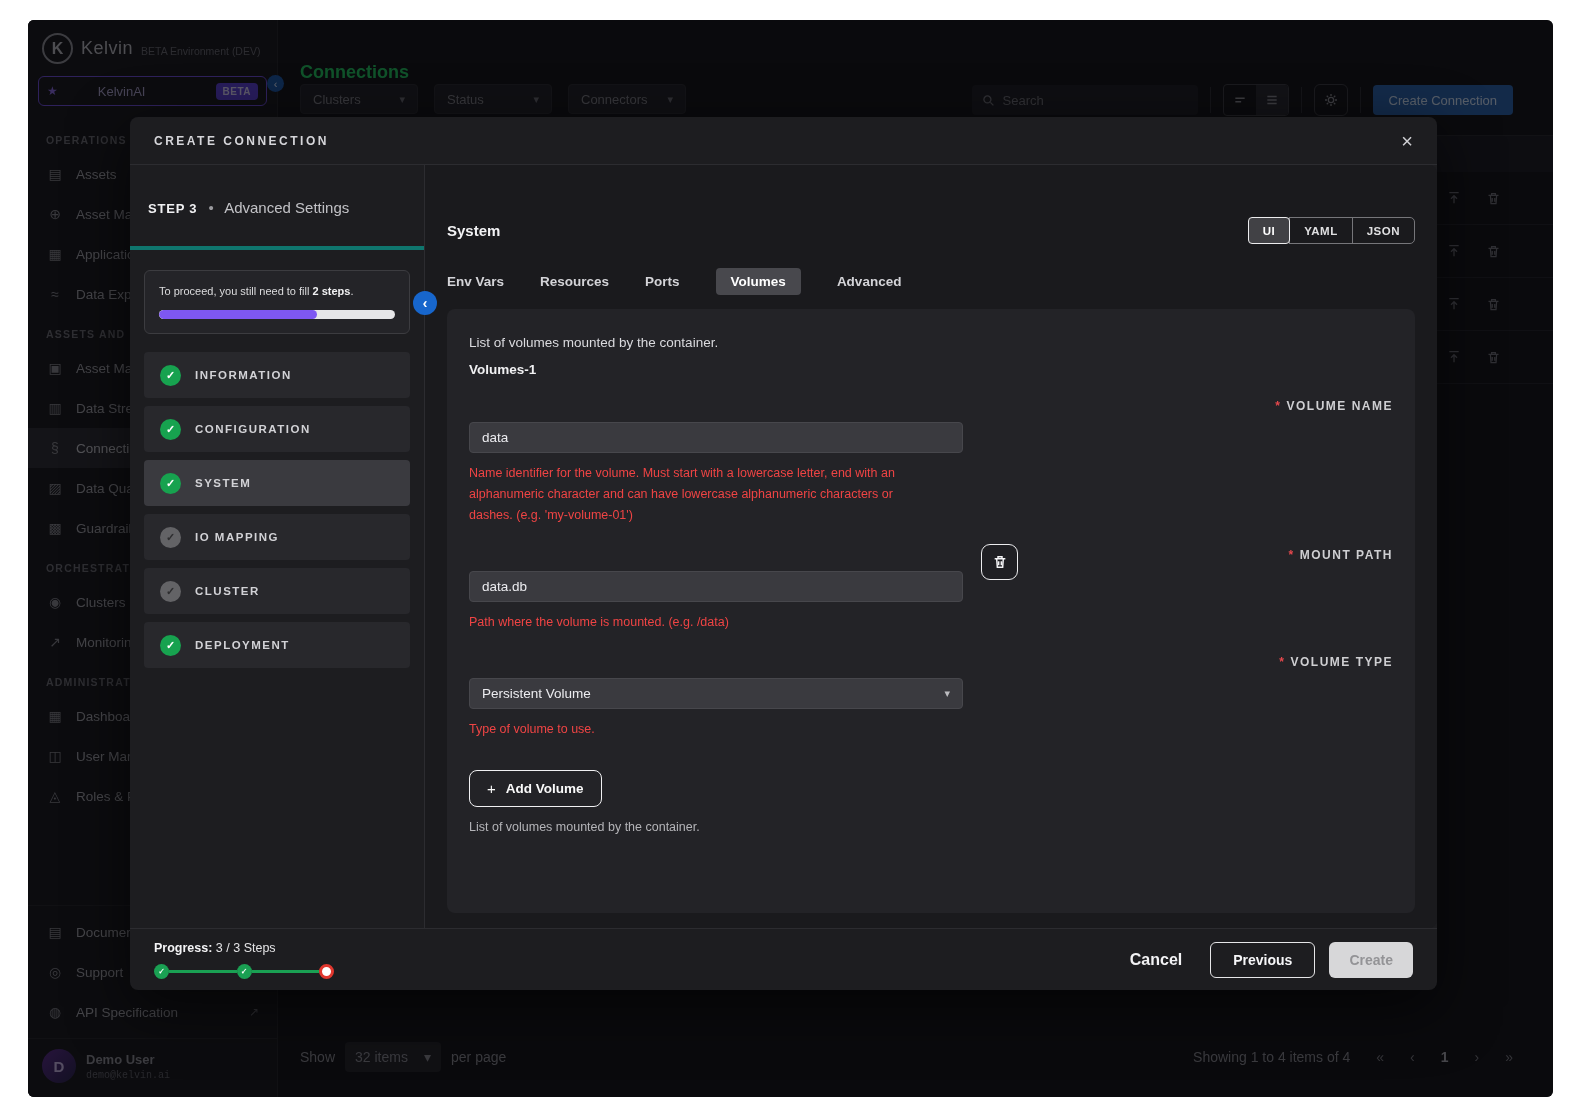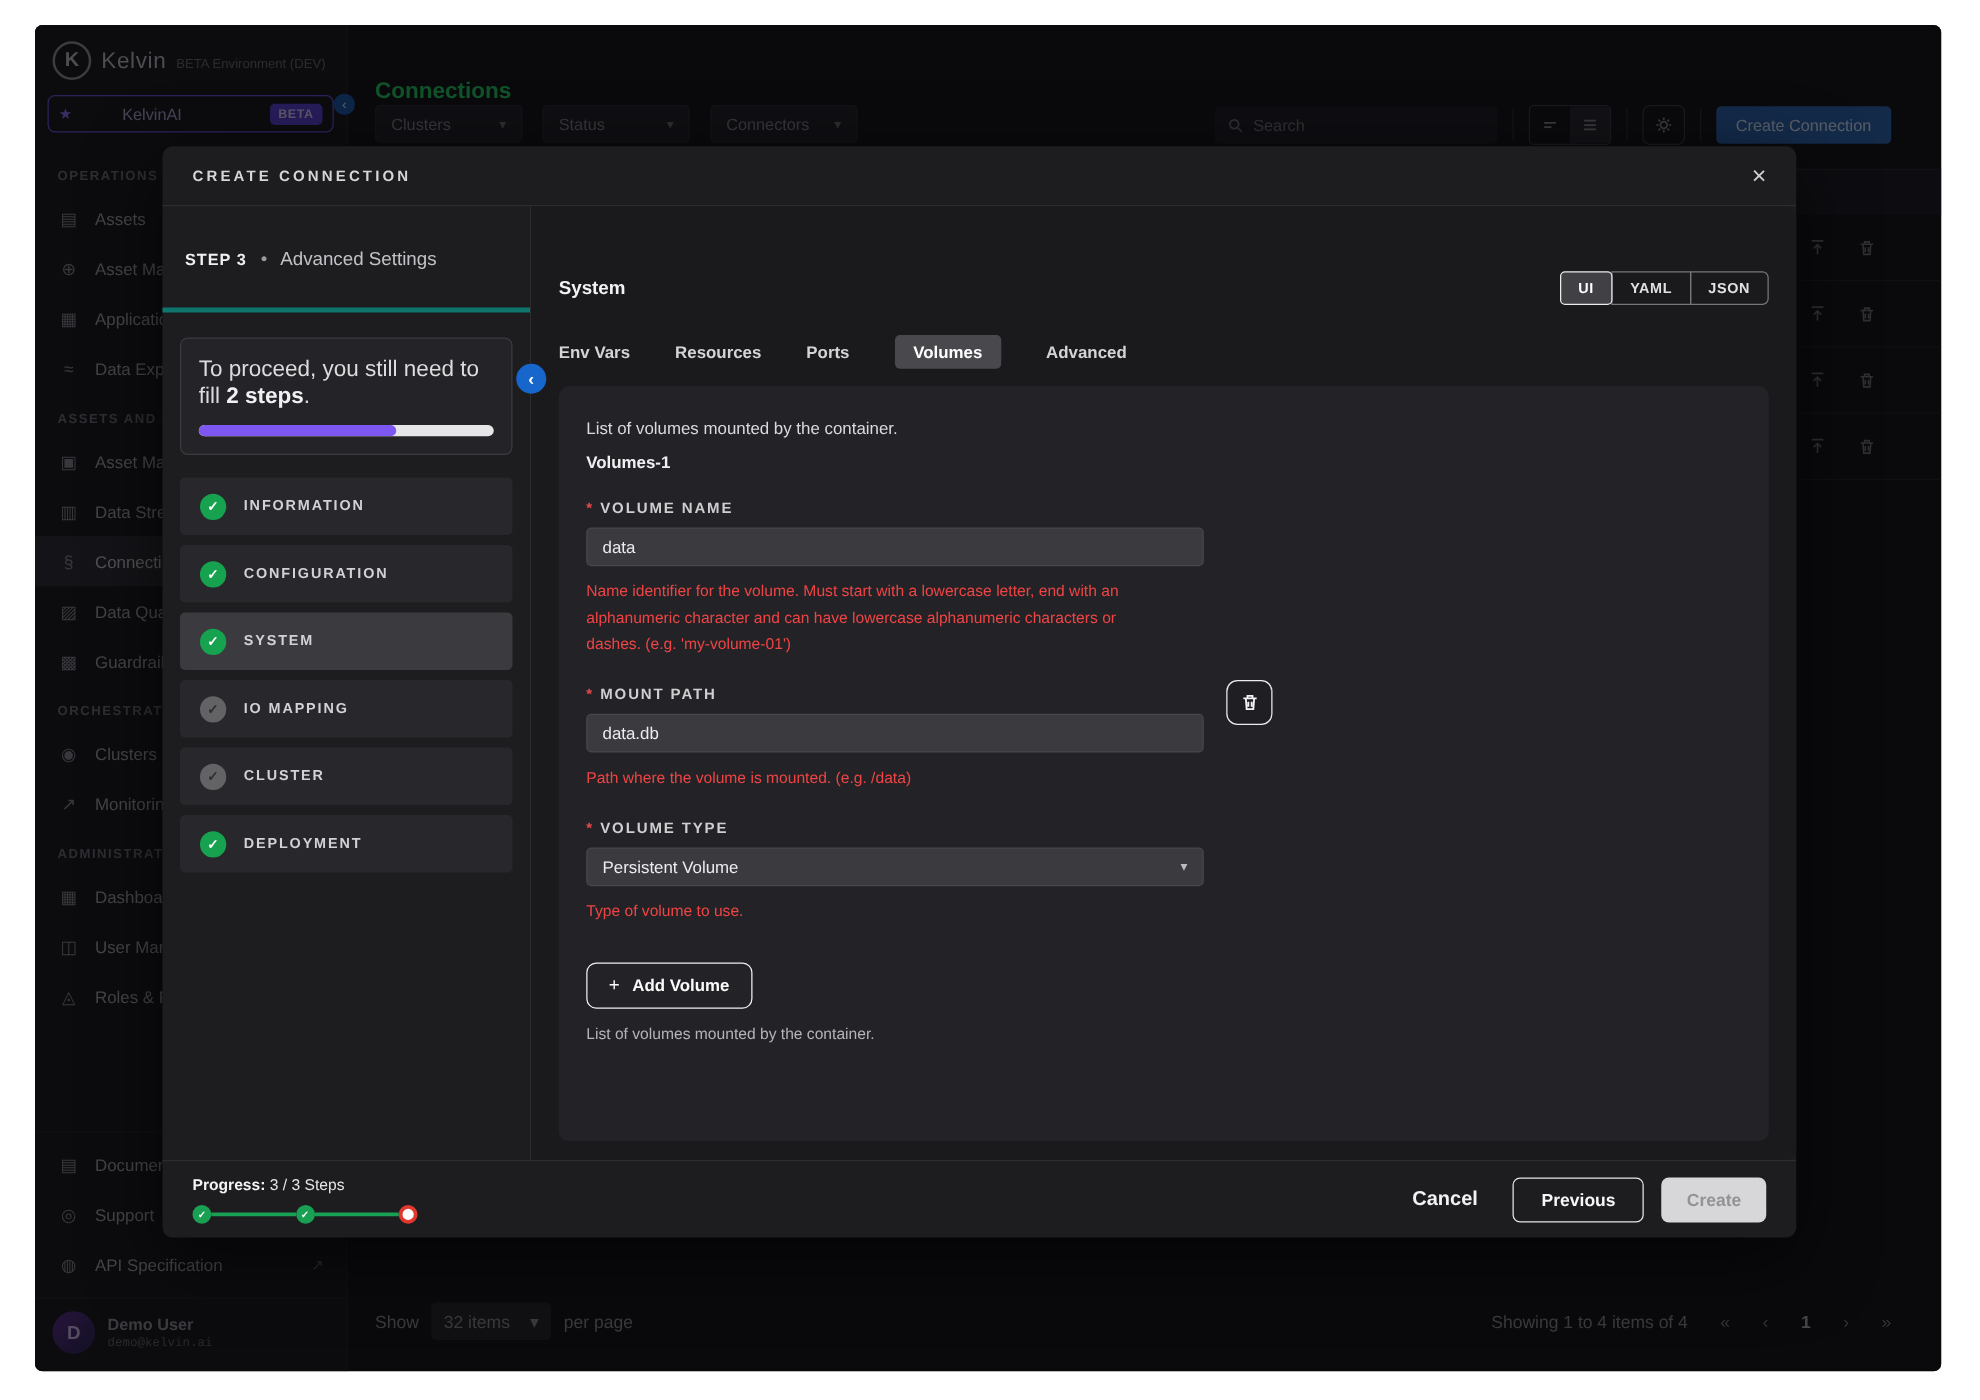--- a/index.html
+++ b/index.html
@@ -64,21 +64,21 @@
   .modal-title { color:#d6d6da; font-size:12px; font-weight:bold; letter-spacing:2.5px; }
   .modal-close { color:#d0d0d4; font-size:20px; line-height:1; cursor:pointer; }
   .modal-body { flex:1; display:flex; min-height:0; position:relative; }
 
   .steps-panel { width:295px; flex:none; border-right:1px solid #2c2c30; display:flex; flex-direction:column; }
   .step-header { padding:34px 18px 30px; border-bottom:4px solid #0f766e; font-size:15px; }
   .step-no { color:#f0f0f2; font-weight:bold; font-size:13px; letter-spacing:.8px; }
   .step-dot { color:#9a9a9e; margin:0 7px; }
   .step-title { color:#c2c2c6; }
   .alert-card { margin:20px 14px 0; background:#242428; border:1px solid #3c3c40; border-radius:6px; padding:14px; }
-  .alert-text { color:#dcdcde; font-size:18px; }
+  .alert-text { color:#dcdcde; font-size:11px; }
   .alert-text b { color:#f0f0f2; }
   .alert-track { margin-top:13px; height:9px; border-radius:5px; background:#e6e6e8; overflow:hidden; }
   .alert-fill { width:67%; height:100%; background:#7e57f2; border-radius:5px; }
   .step-list { margin:18px 14px 0; display:flex; flex-direction:column; gap:8px; }
   .step-row { height:46px; background:#28282c; border-radius:4px; display:flex; align-items:center; gap:14px; padding:0 16px; }
   .step-row.active { background:#3a3a3f; }
   .chk { width:21px; height:21px; border-radius:50%; display:flex; align-items:center; justify-content:center; font-size:11px; font-weight:bold; flex:none; }
   .chk.done { background:#17a24f; color:#ffffff; }
   .chk.pending { background:#636366; color:#2e2e30; }
   .step-label { color:#d2d2d6; font-size:11.5px; font-weight:bold; letter-spacing:1.5px; }
@@ -93,21 +93,21 @@
   .seg-btn:first-child { border-radius:5px 0 0 5px; margin-left:0; }
   .seg-btn:last-child { border-radius:0 5px 5px 0; }
   .seg-btn.sel { background:#414145; border:1px solid #ececee; border-radius:4px; position:relative; z-index:1; color:#ffffff; }
   .tabs-row { display:flex; align-items:center; gap:36px; padding:0 22px; margin-top:24px; }
   .tab { color:#d4d4d8; font-size:13.5px; font-weight:bold; padding:6px 0; }
   .tab.active { background:#48484d; color:#ffffff; border-radius:4px; padding:6px 15px; }
   .form-panel { margin:14px 22px 0; height:604px; background:#232327; border-radius:8px; padding:26px 22px; }
   .form-desc { color:#dadade; font-size:13.5px; }
   .group-title { color:#f0f0f2; font-size:13.5px; font-weight:bold; margin-top:12px; }
   .field { margin-top:22px; position:relative; }
-  .field-label { font-size:12px; font-weight:bold; letter-spacing:1.5px; color:#cfcfd2; margin-bottom:9px; }
+  .field-label { font-size:12px; font-weight:bold; letter-spacing:1.5px; color:#cfcfd2; margin-bottom:9px;text-align:right; }
   .req { color:#e5484d; margin-right:5px; }
   .text-input, .select-box { width:494px; height:31px; background:#3a3a3f; border:1px solid #47474c; border-radius:4px; color:#ececf0; font-size:13.5px; padding:0 12px; font-family:"Liberation Sans", sans-serif; }
   .select-box { display:flex; align-items:center; justify-content:space-between; }
   .select-box .chev { color:#bcbcc0; font-size:11px; }
   .helper { color:#ef4444; font-size:12.5px; line-height:21px; margin-top:10px; max-width:470px; }
   .trash-btn { position:absolute; left:512px; top:-4px; width:37px; height:36px; border:1.5px solid #ececee; border-radius:9px; background:#1f1f23; color:#f4f4f6; display:flex; align-items:center; justify-content:center; }
   .add-btn { margin-top:30px; display:inline-flex; align-items:center; gap:10px; border:1.5px solid #f0f0f2; border-radius:8px; background:transparent; color:#fafafa; font-size:13.5px; font-weight:bold; padding:9px 17px; font-family:"Liberation Sans", sans-serif; }
   .add-plus { font-size:15px; font-weight:normal; }
   .form-note { color:#b4b4b8; font-size:12.5px; margin-top:13px; }
 

